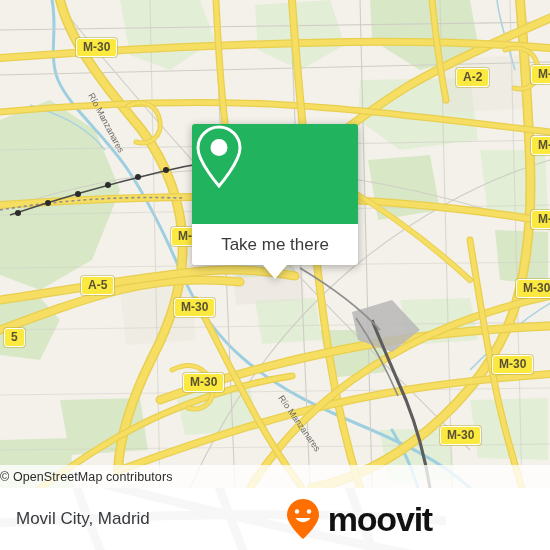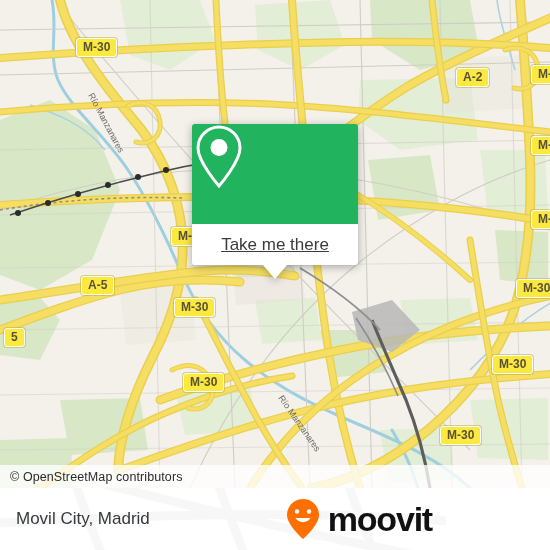--- a/index.html
+++ b/index.html
@@ -14,35 +14,35 @@
   
   .map{position:absolute;left:0;top:0;width:550px;height:488px;overflow:hidden;
        background:#f2efe9;}
   .map svg{position:absolute;left:0;top:0;display:block;}
 
   
   .attrib{
     position:absolute;left:0;top:465px;width:550px;height:23px;
     background:rgba(255,255,255,.78);
     display:flex;align-items:center;
-    box-sizing:border-box;padding-left:10px;
+    box-sizing:border-box;padding-left:0;
     font-size:12.5px;color:#2b2b2b;letter-spacing:.1px;
   }
 
   
   .callout{position:absolute;left:192px;top:124px;width:166px;z-index:40;
            filter:drop-shadow(0 2px 4px rgba(0,0,0,.30));}
   .callout-top{
     background:#22b35e;border-radius:3px 3px 0 0;
     height:100px;display:flex;align-items:center;justify-content:center;
   }
   .callout-bottom{
     background:#ffffff;border-radius:0 0 3px 3px;
     height:41px;display:flex;align-items:center;justify-content:center;
-    font-size:17px;color:#3b3b3b;text-decoration:underline;
+    font-size:17px;color:#3b3b3b;
   }
   .callout-tail{
     position:absolute;left:50%;margin-left:-12px;top:141px;
     width:0;height:0;border-left:12px solid transparent;
     border-right:12px solid transparent;border-top:14px solid #ffffff;
   }
   .pin-icon{display:block;}
 
   
   .footer{position:absolute;left:0;top:488px;width:446px;height:62px;

